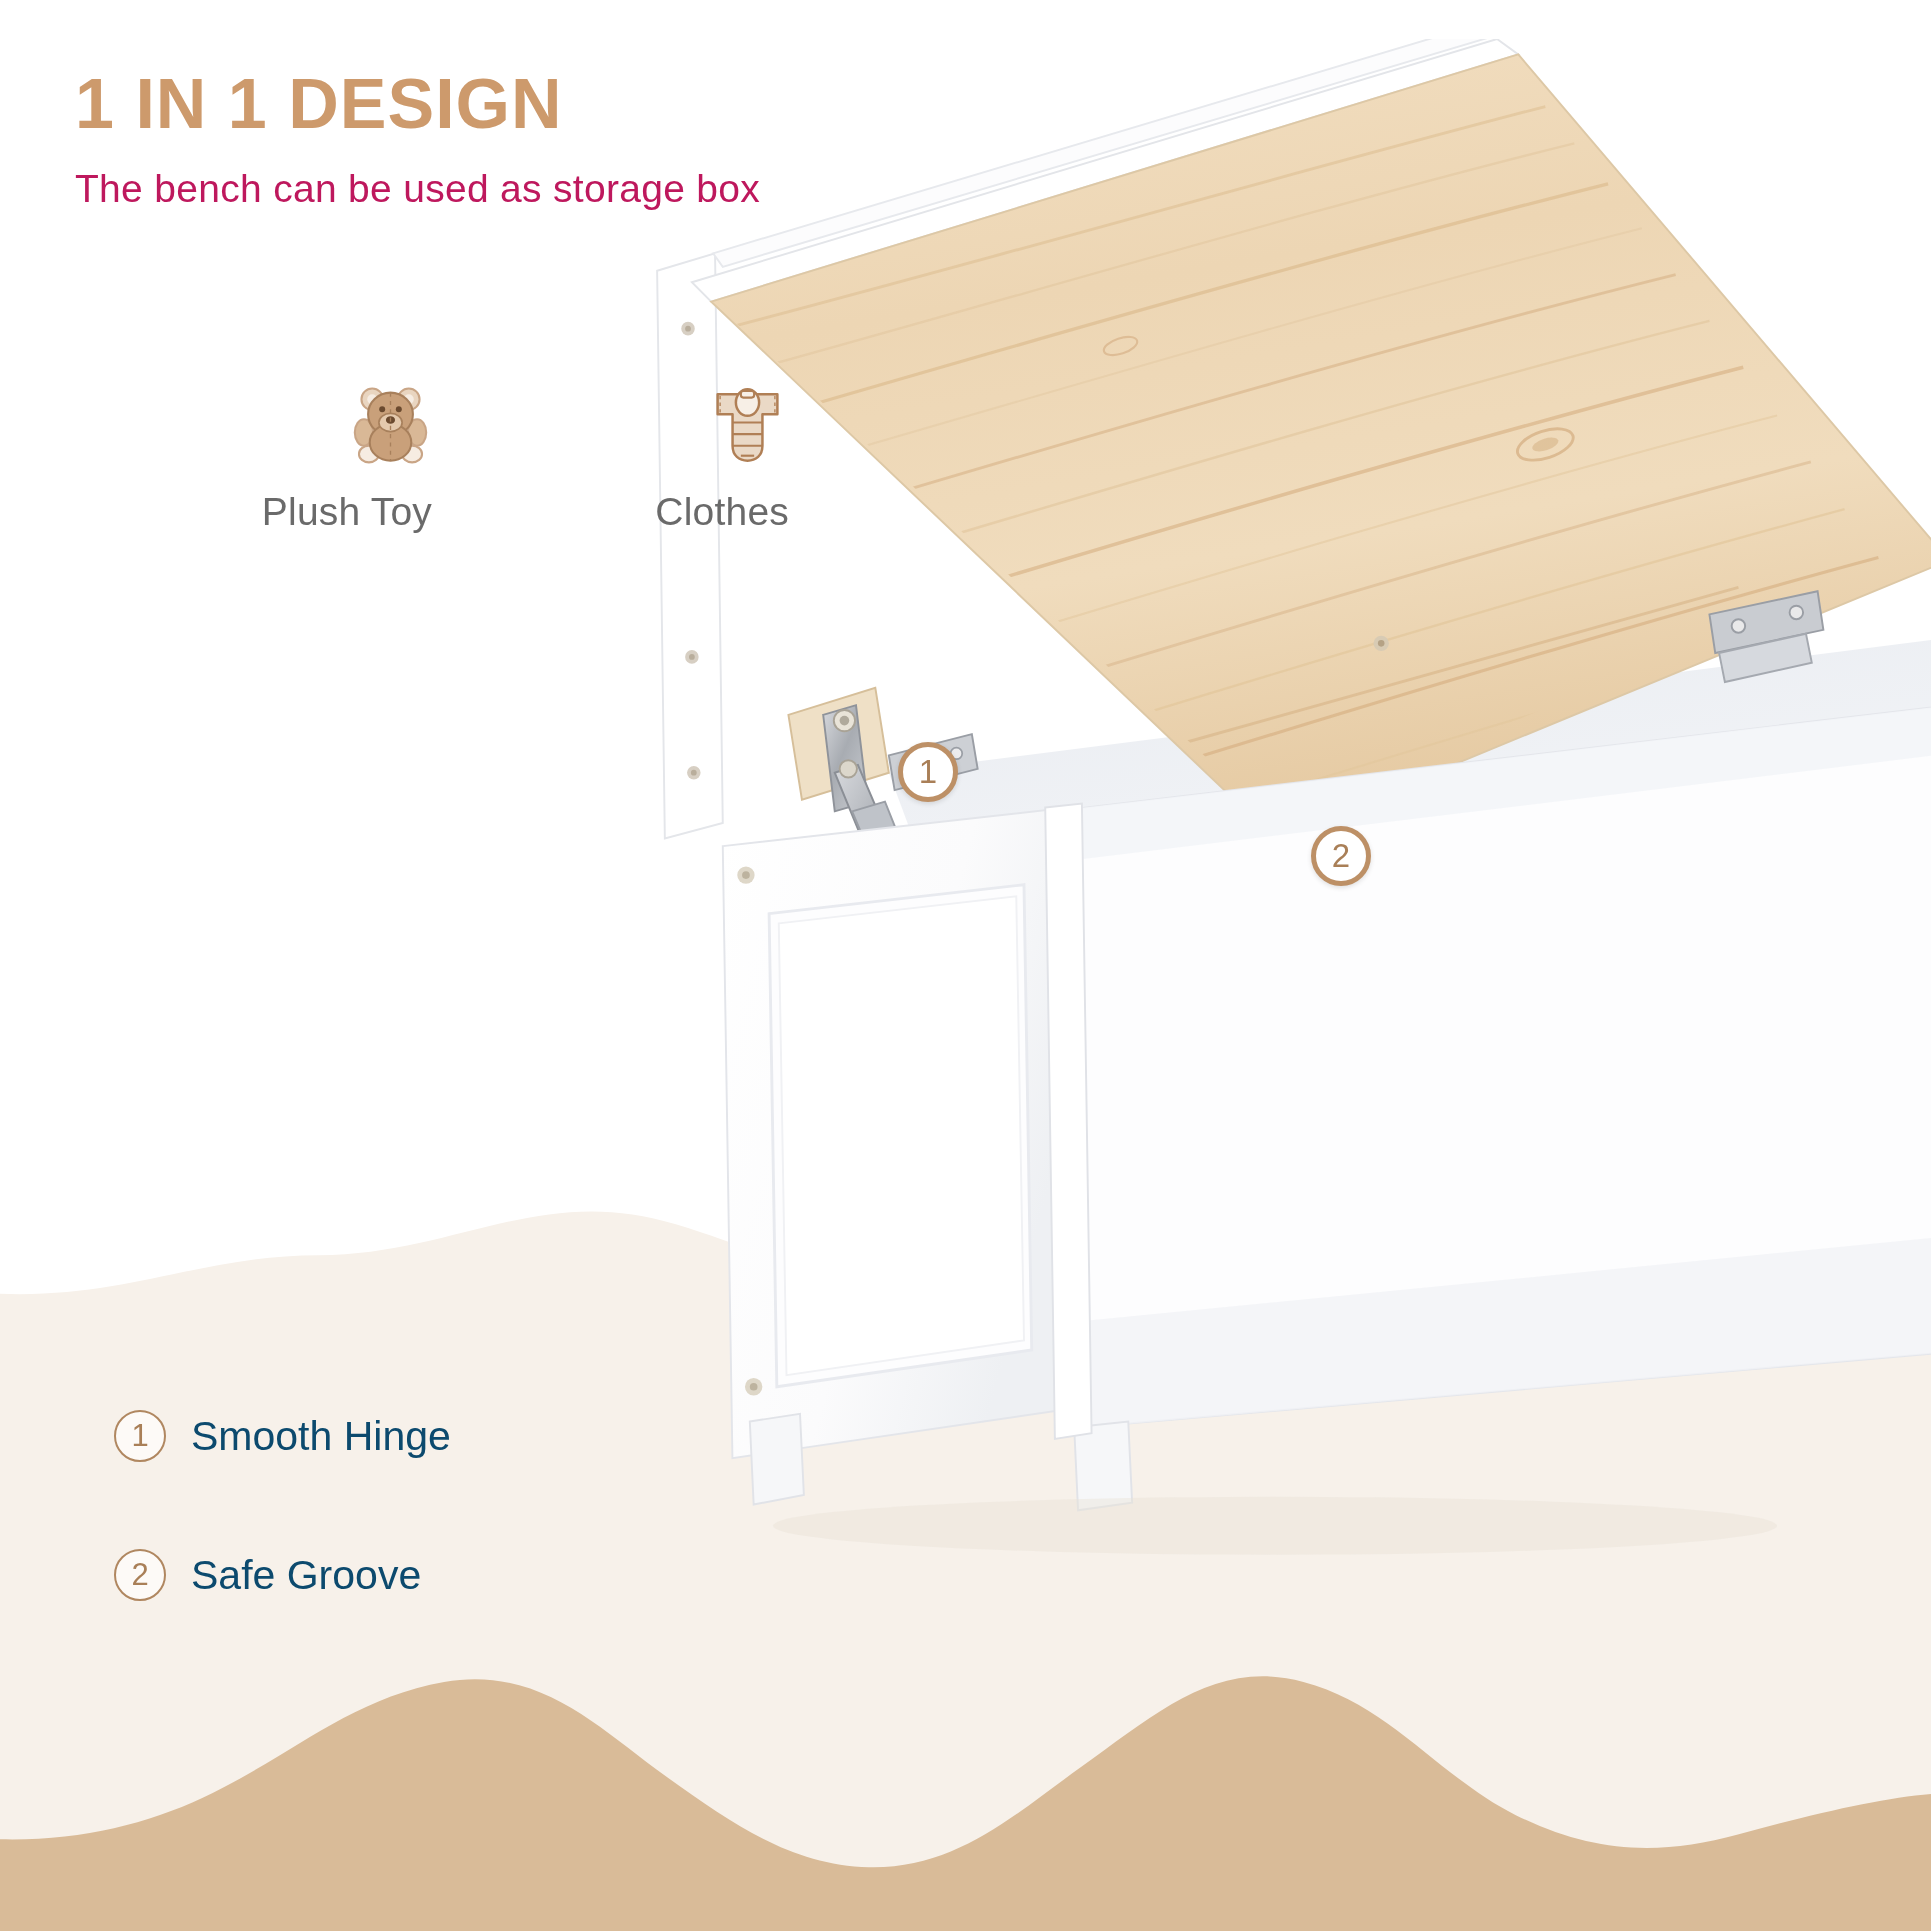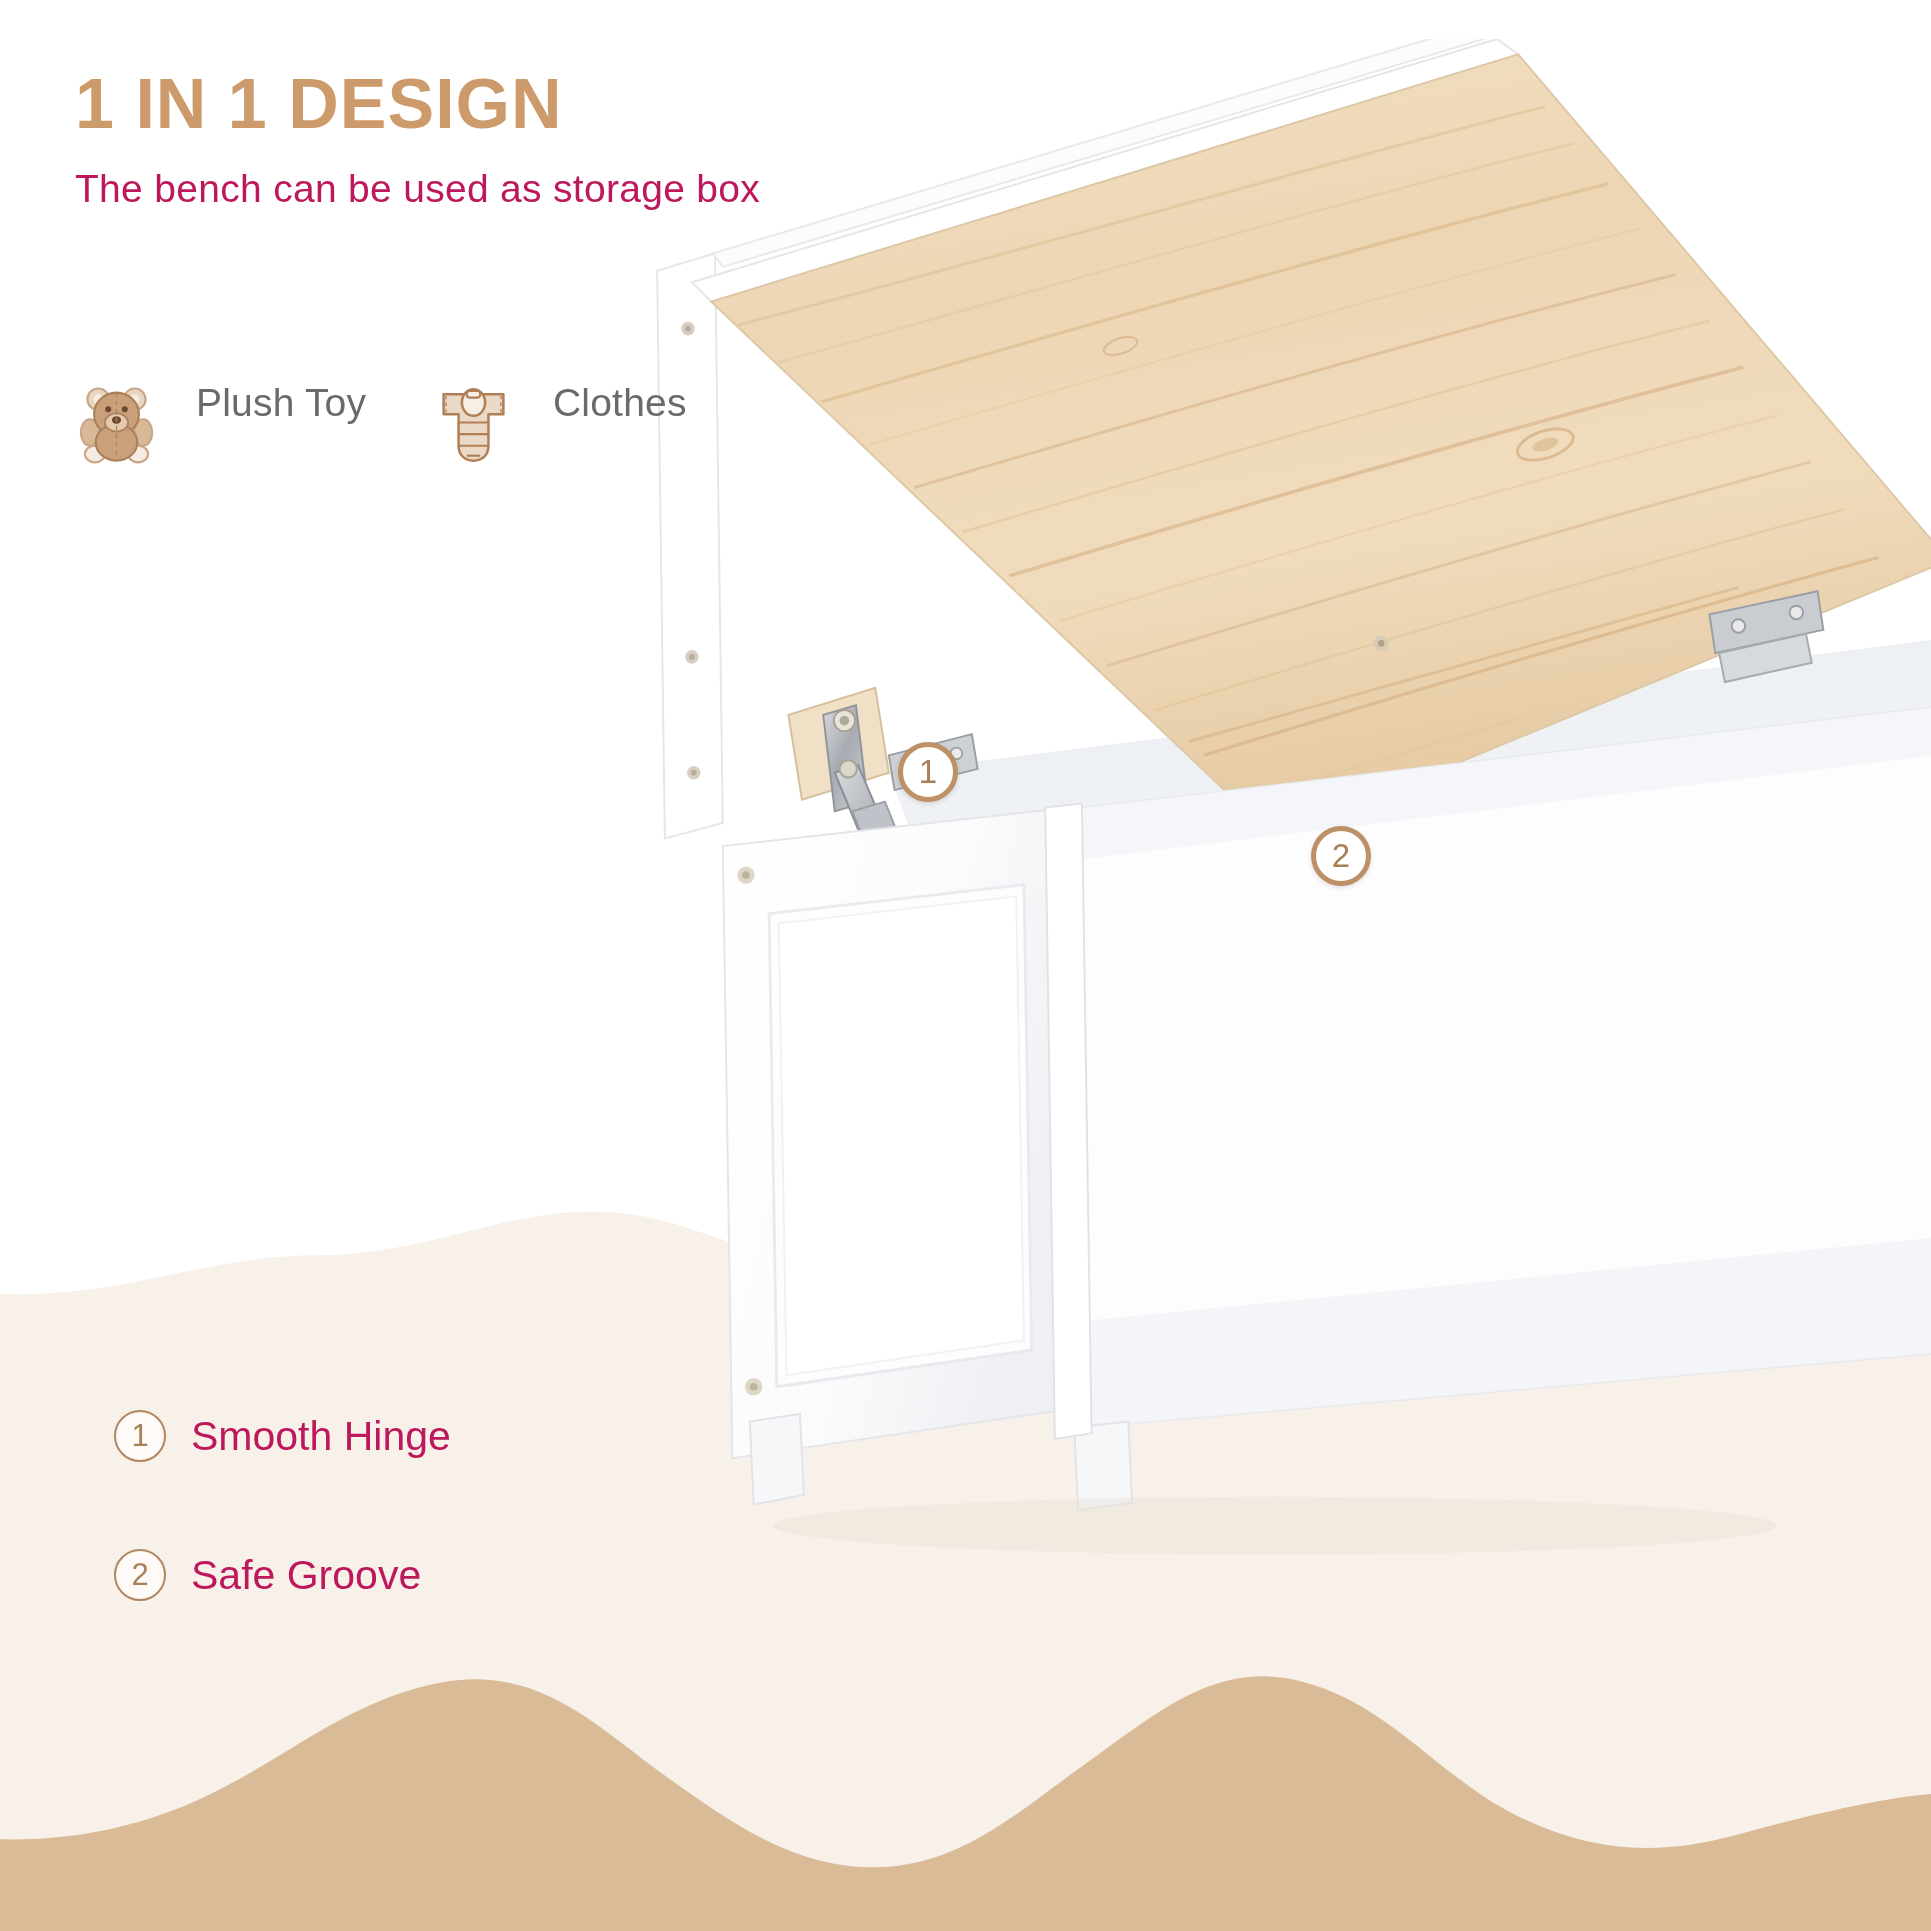--- a/index.html
+++ b/index.html
@@ -26,37 +26,37 @@
   }
 
   
   #feature-grid {
     position:absolute; left:75px; top:381px; z-index:5;
     display:grid;
     grid-template-columns:357px 357px;
     grid-auto-rows:161px;
     column-gap:0px;
   }
-  .feature-item { display:flex; align-items:flex-start; gap:38px; }
+  .feature-item { display:flex; align-items:flex-end; gap:26px;flex-direction:column; }
   .feature-icon { width:83px; height:83px; flex:0 0 83px; display:block; }
   .feature-label {
     font-size:39px; color:#6a6a6a; white-space:nowrap; letter-spacing:0.2px;
   }
 
   
   #legend { position:absolute; left:114px; top:1410px; z-index:6; }
   .legend-row { display:flex; align-items:center; gap:25px; margin-bottom:87px; }
   .legend-badge {
     width:52px; height:52px; flex:0 0 52px;
     border:2.9px solid #b08760; border-radius:50%;
     background:#fdfaf7;
     display:flex; align-items:center; justify-content:center;
     font-size:31px; color:#a97f57;
   }
-  .legend-text { font-size:41px; color:#be185d; white-space:nowrap; }
+  .legend-text { font-size:41px; color:#0c4a6e; white-space:nowrap; }
 
   
   #product { position:absolute; left:599px; top:39px; width:1352px; height:1564px; z-index:3; }
 
   
   .callout {
     position:absolute; z-index:7;
     width:60px; height:60px; border-radius:50%;
     background:#ffffff; border:5.8px solid #bd9066;
     display:flex; align-items:center; justify-content:center;

